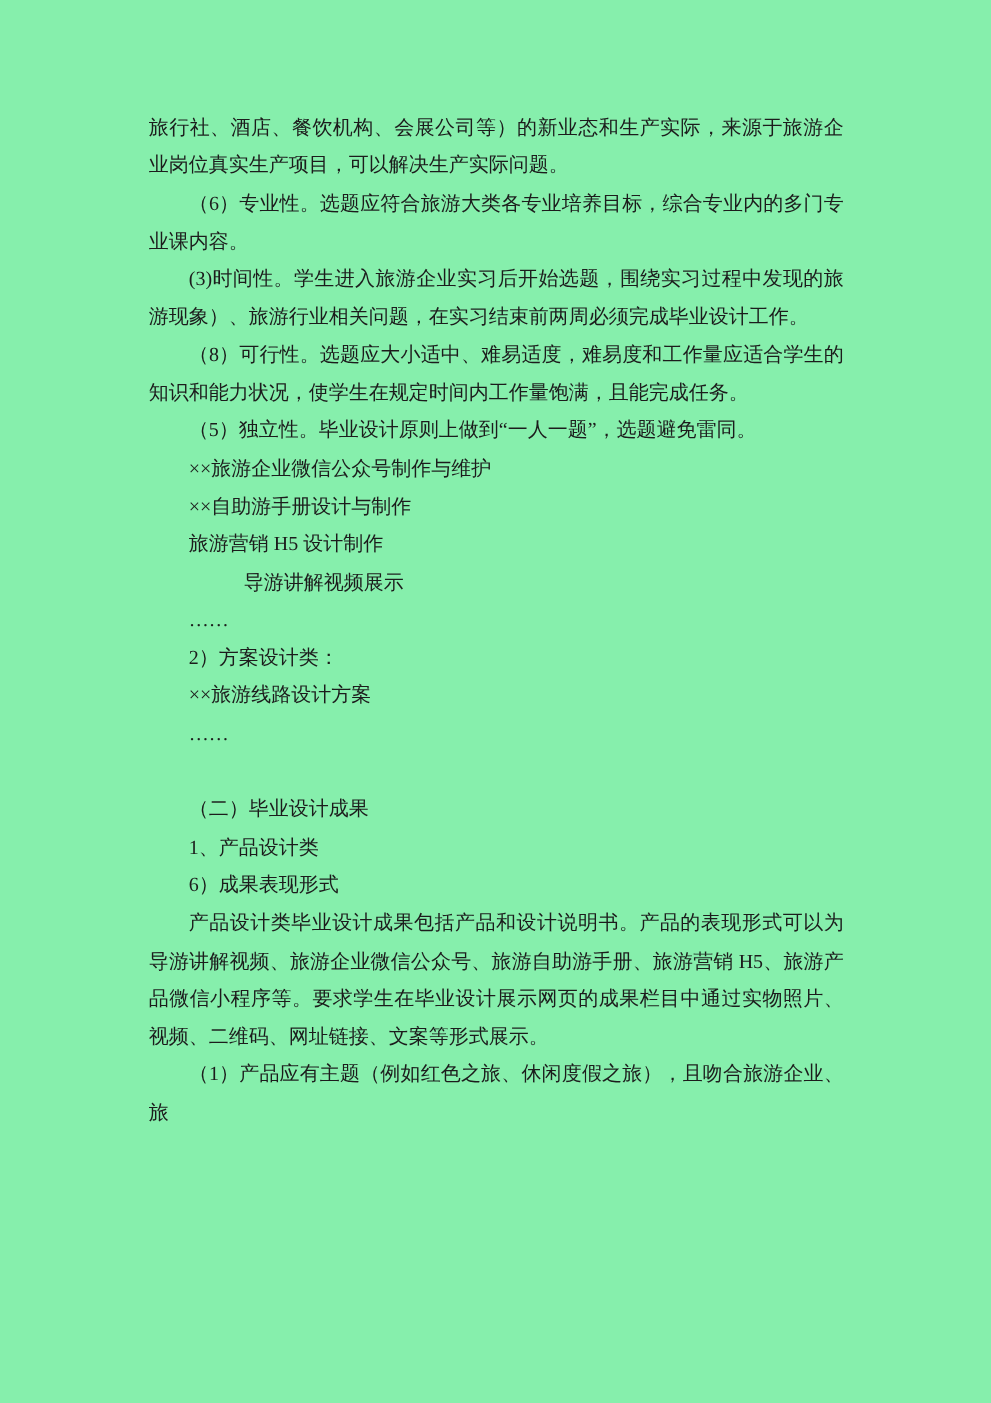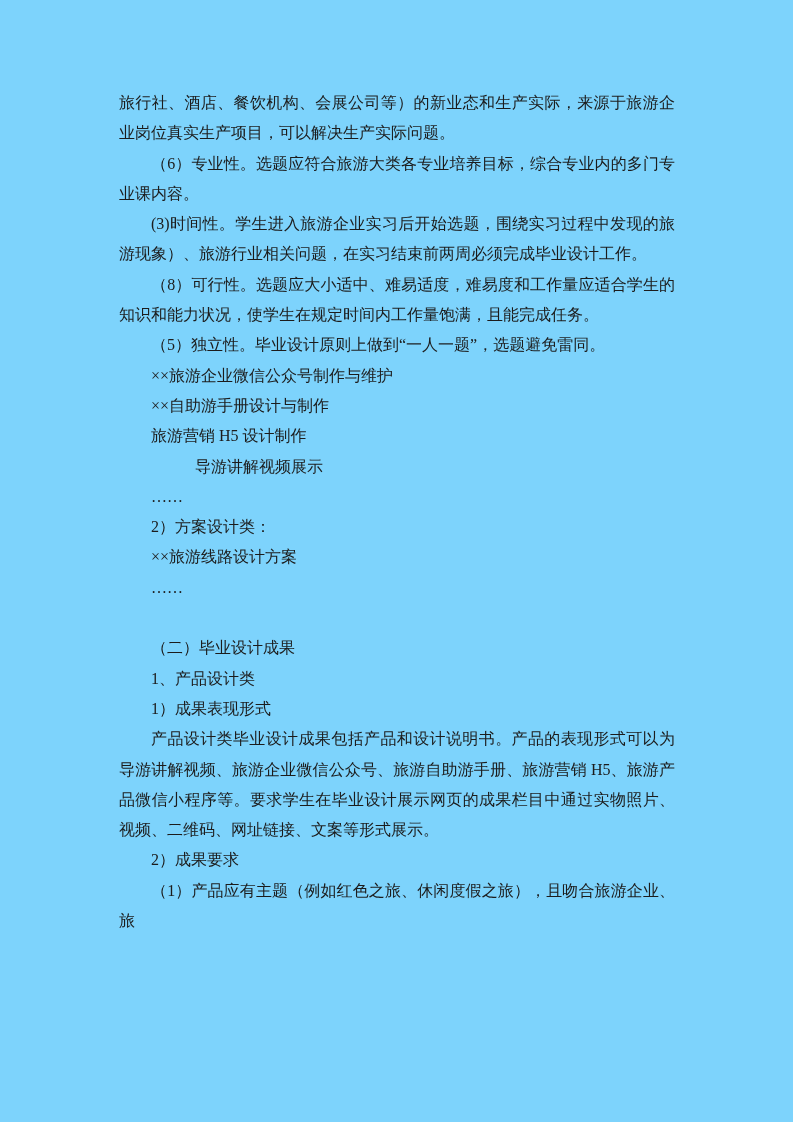--- a/index.html
+++ b/index.html
@@ -5,21 +5,21 @@
   html, body {
     margin: 0;
     padding: 0;
     background: #ffffff;
   }
   .page {
     position: relative;
     width: 793px;
     height: 1122px;
     margin: 0 auto;
-    background: #7dd3fc;
+    background: #86efac;
     box-sizing: border-box;
     padding: 88px 118px 0 119px;
     overflow: hidden;
     font-family: "Liberation Serif", "DejaVu Serif", serif;
     font-size: 16px;
     line-height: 30.3px;
     color: #1c1c1c;
   }
   .para {
     margin: 0;
@@ -46,17 +46,16 @@
   <p class="para indent">××自助游手册设计与制作</p>
   <p class="para indent">旅游营销 H5 设计制作</p>
   <p class="para deep">导游讲解视频展示</p>
   <p class="para indent">……</p>
   <p class="para indent">2）方案设计类：</p>
   <p class="para indent">××旅游线路设计方案</p>
   <p class="para indent">……</p>
   <div class="blank-line"></div>
   <p class="para indent">（二）毕业设计成果</p>
   <p class="para indent">1、产品设计类</p>
-  <p class="para indent">1）成果表现形式</p>
+  <p class="para indent">6）成果表现形式</p>
   <p class="para indent">产品设计类毕业设计成果包括产品和设计说明书。产品的表现形式可以为导游讲解视频、旅游企业微信公众号、旅游自助游手册、旅游营销 H5、旅游产品微信小程序等。要求学生在毕业设计展示网页的成果栏目中通过实物照片、视频、二维码、网址链接、文案等形式展示。</p>
-  <p class="para indent">2）成果要求</p>
   <p class="para indent">（1）产品应有主题（例如红色之旅、休闲度假之旅），且吻合旅游企业、旅</p>
 </div>
 
 </body></html>

